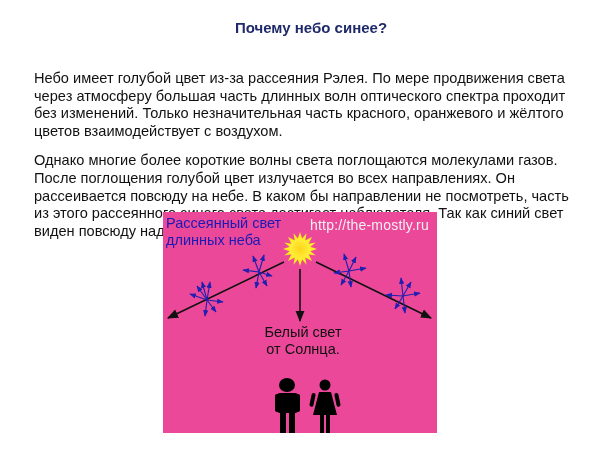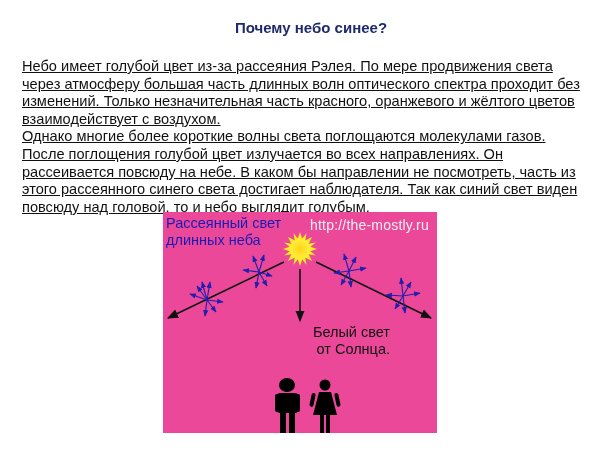--- a/index.html
+++ b/index.html
@@ -8,35 +8,35 @@
     font-family: "Liberation Sans", "DejaVu Sans", sans-serif;
   }
   .title {
     position: absolute; left: 0; top: 19px; width: 622px; text-align: center;
     font-size: 15px; font-weight: bold; color: #1f2a6b;
   }
   .body-text {
     position: absolute; left: 22px; top: 58px; width: 570px;
     font-size: 14.6px; line-height: 17.6px; color: #111111;
   }
-  .body-text p { margin: 0; text-decoration: underline; }
+  .body-text p { margin: 12px; }
   .diagram {
     position: absolute; left: 163px; top: 212px; width: 274px; height: 221px;
     background: #ec4899;
   }
   .diagram svg { position: absolute; left: 0; top: 0; }
   .diag-label-blue {
     position: absolute; left: 3px; top: 3px; font-size: 14.5px; line-height: 17px; color: #1a1ab5;
   }
   .watermark {
     position: absolute; left: 147px; top: 5px; font-size: 14px; color: #f0f0f3; letter-spacing: 0.2px;
   }
   .diag-label-black {
-    position: absolute; left: 75px; top: 112px; width: 130px; text-align: right;
-    font-size: 14.5px; line-height: 17px; color: #111111; margin-left: 22px;
+    position: absolute; left: 75px; top: 112px; width: 130px; text-align: center;
+    font-size: 14.5px; line-height: 17px; color: #111111;
   }
 </style>
 </head>
 <body>
 
 <div class="title">Почему небо синее?</div>
 
 <div class="body-text">
   <p>Небо имеет голубой цвет из-за рассеяния Рэлея. По мере продвижения света через атмосферу большая часть длинных волн оптического спектра проходит без изменений. Только незначительная часть красного, оранжевого и жёлтого цветов взаимодействует с воздухом.</p>
   <p>Однако многие более короткие волны света поглощаются молекулами газов. После поглощения голубой цвет излучается во всех направлениях. Он рассеивается повсюду на небе. В каком бы направлении не посмотреть, часть из этого рассеянного синего света достигает наблюдателя. Так как синий свет виден повсюду над головой, то и небо выглядит голубым.</p>

